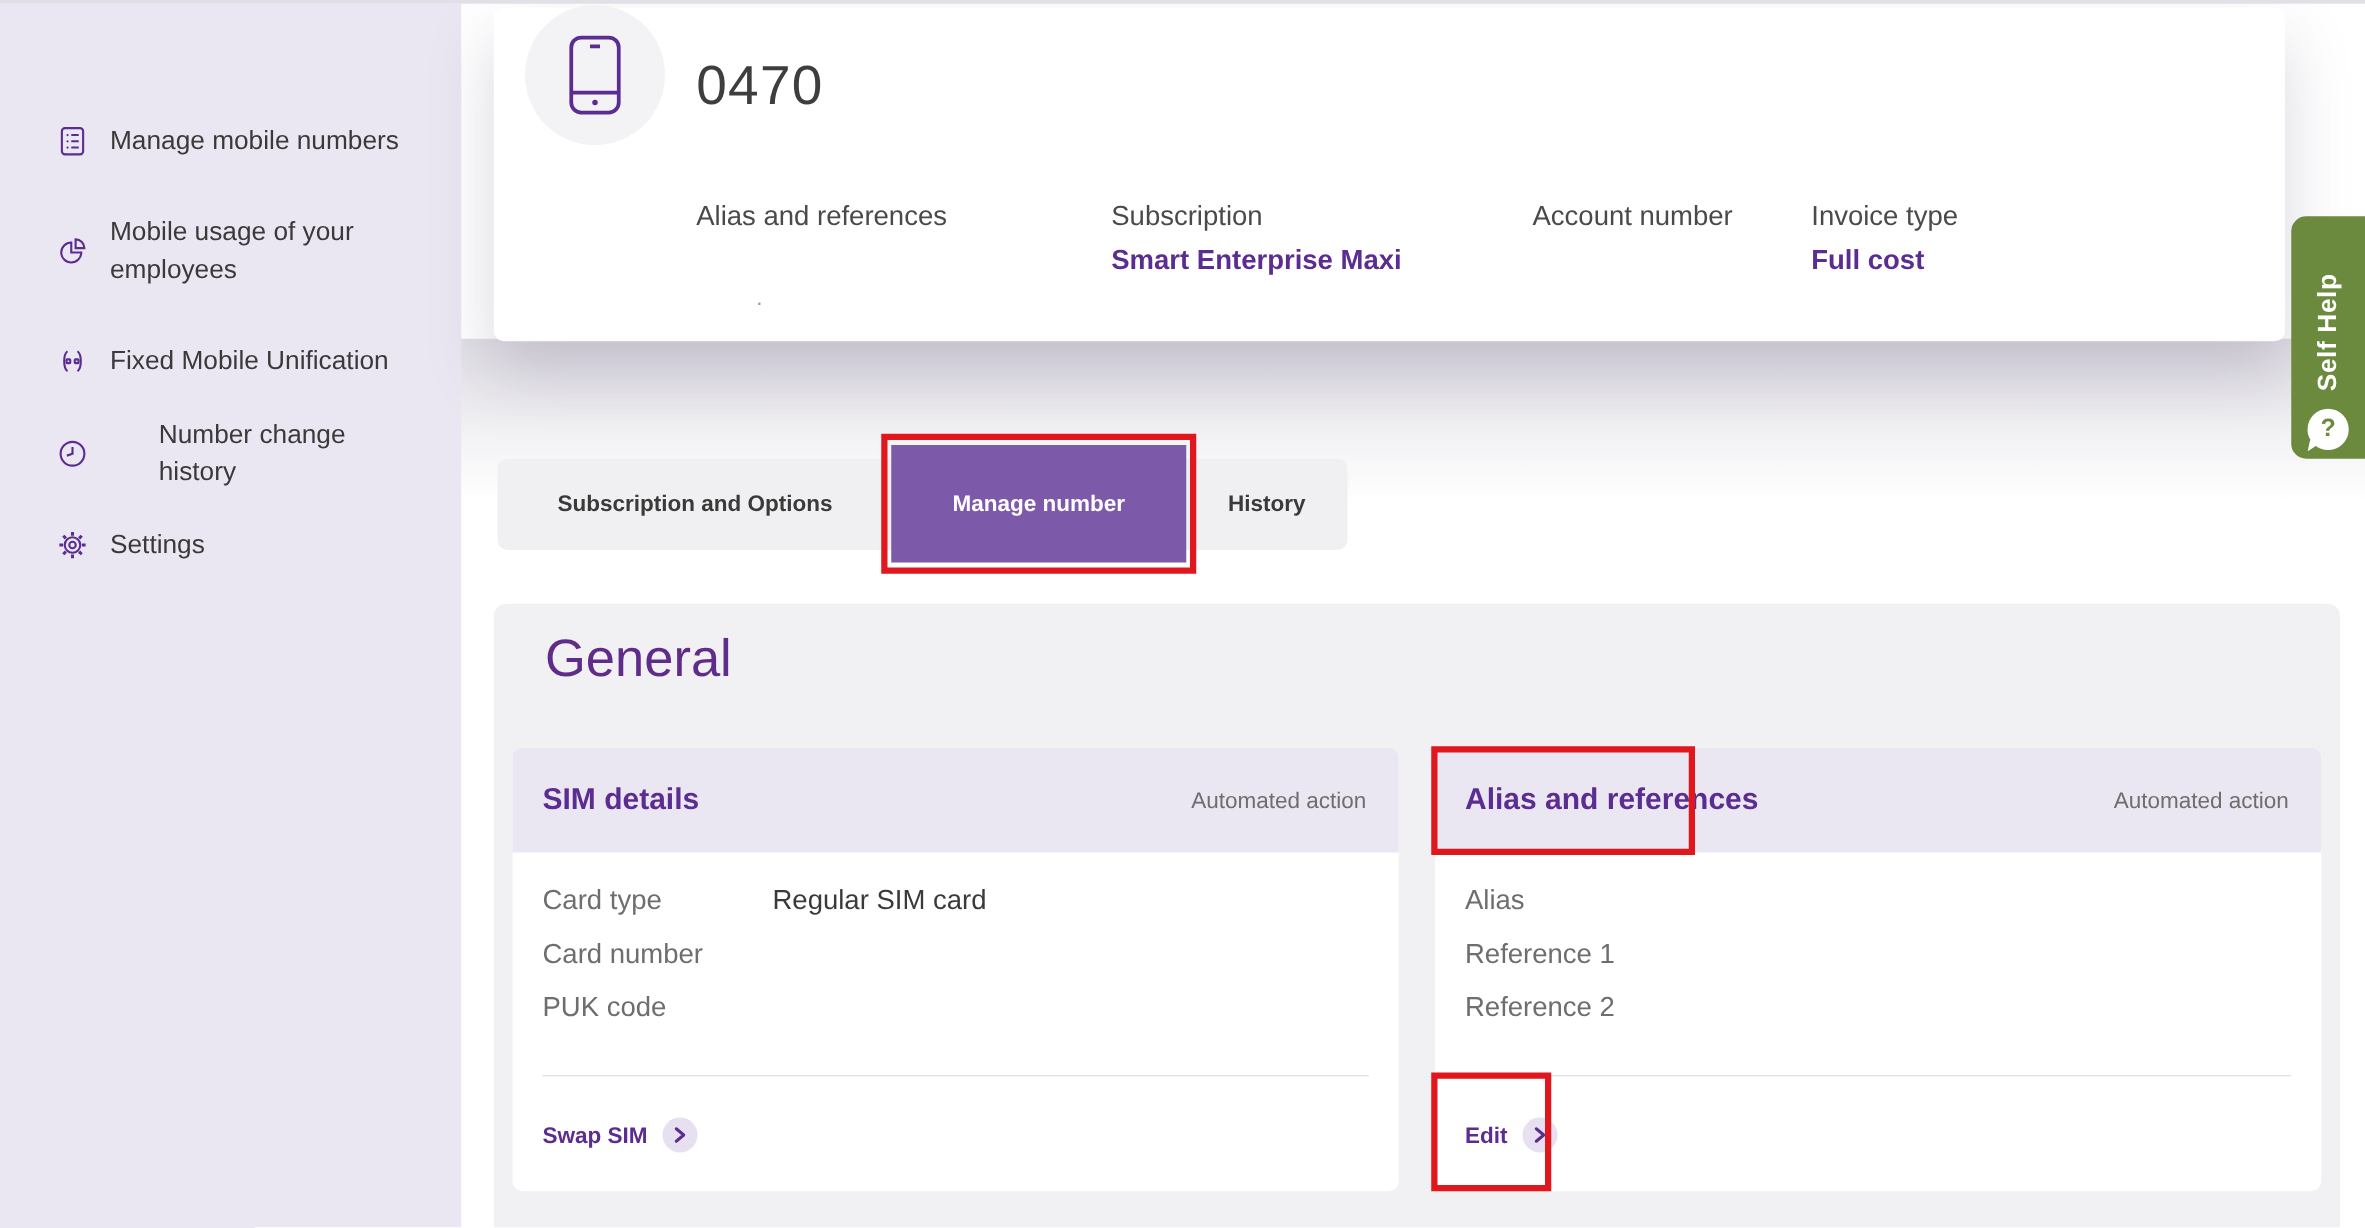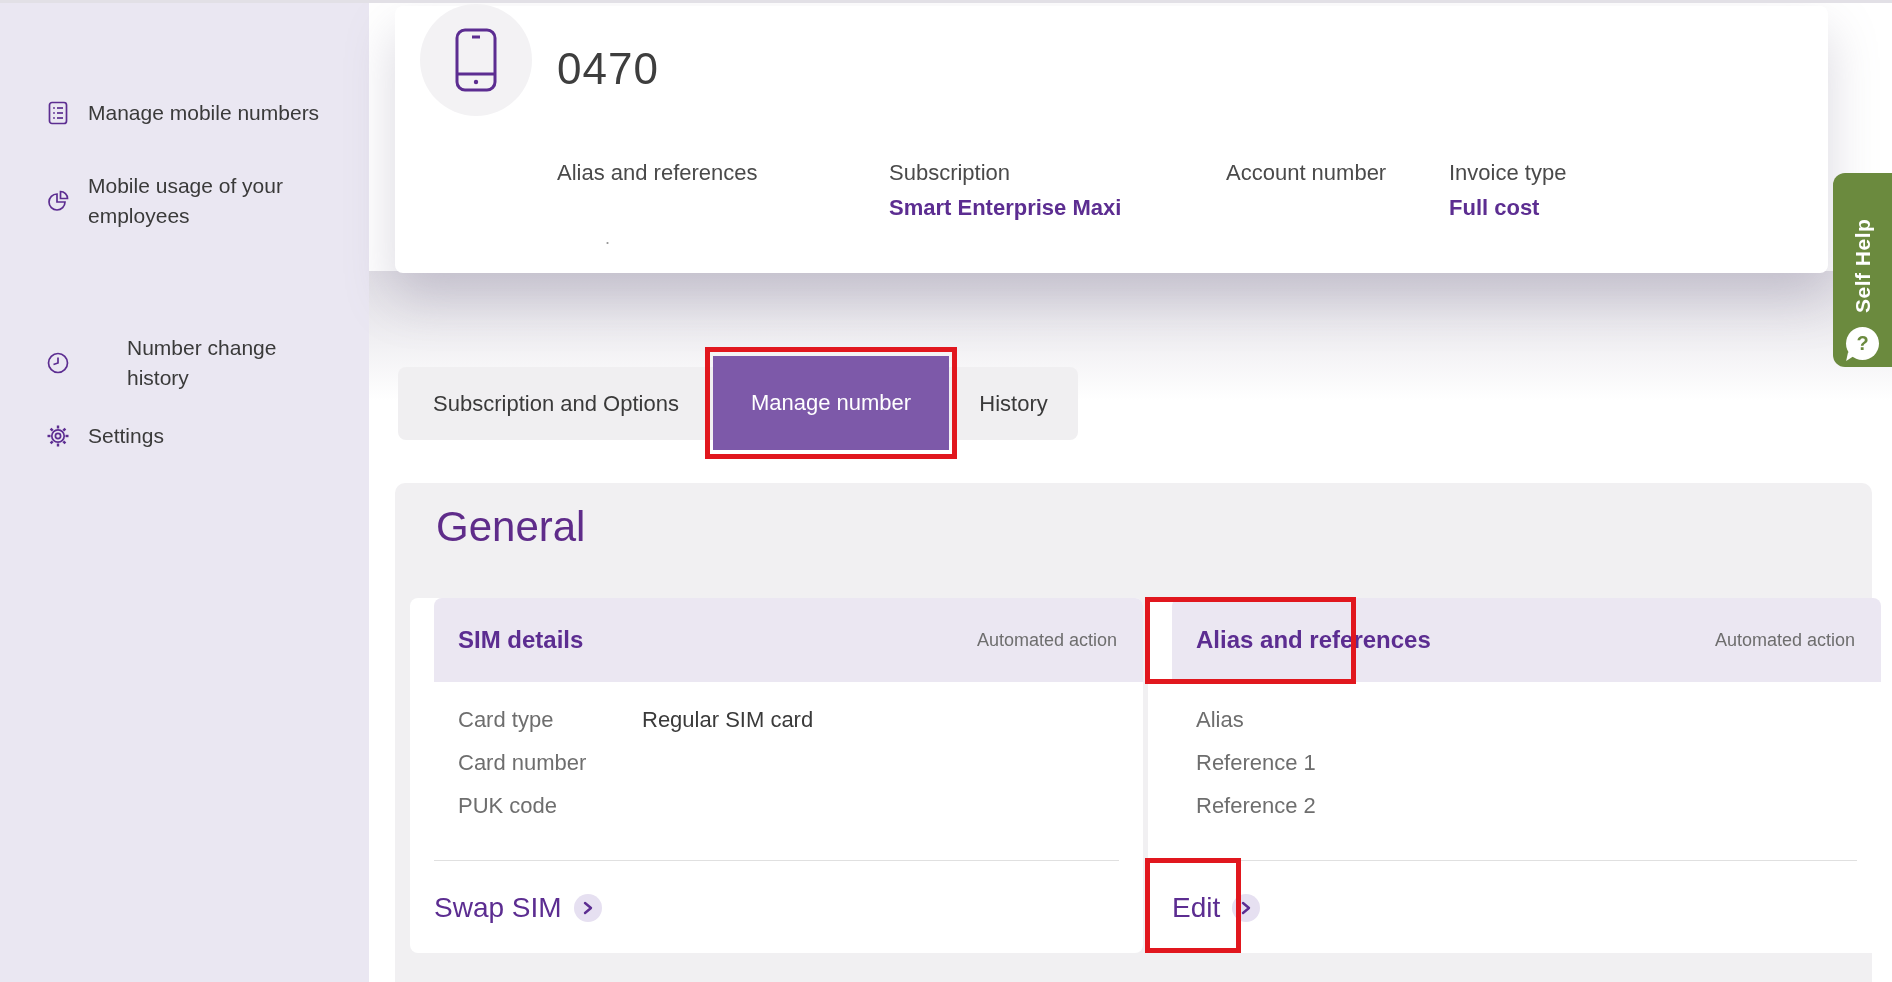--- a/index.html
+++ b/index.html
@@ -21,47 +21,47 @@
   .avatar{position:absolute;left:25px;top:-2px;width:112px;height:112px;border-radius:50%;
     background:#f3f2f4;display:flex;align-items:center;justify-content:center;}
   .msisdn{position:absolute;left:162px;top:38px;font-size:44px;color:#3e3e3e;letter-spacing:1px;text-align:center;}
   .hfield{position:absolute;top:154px;}
   .hfield .flabel{font-size:22px;color:#4a4a4a;}
   .hfield .fvalue{margin-top:9px;font-size:22px;font-weight:bold;color:#5c2d91;min-height:26px;}
 
   
   .tabbar{position:absolute;left:398px;top:367px;width:680px;height:73px;background:#f0eff1;border-radius:8px;}
   .tab{position:absolute;display:flex;align-items:center;justify-content:center;
-    font-size:22px;font-weight:normal;color:#3a3a3a;cursor:pointer;}
+    font-size:18px;font-weight:bold;color:#3a3a3a;cursor:pointer;}
   .tab.t1{left:398px;top:367px;width:316px;height:73px;}
   .tab.t3{left:949px;top:367px;width:129px;height:73px;}
   .tab.active{left:713px;top:356px;width:236px;height:94px;background:#7d59a9;color:#ffffff;z-index:2;}
   .annot{position:absolute;border:5px solid #e1171e;box-sizing:border-box;z-index:6;pointer-events:none;}
   .annot.a-tab{left:705px;top:347px;width:252px;height:112px;}
   .annot.a-title{left:1145px;top:597px;width:211px;height:87px;}
   .annot.a-edit{left:1145px;top:858px;width:96px;height:95px;}
 
   
   .gray-section{position:absolute;left:395px;top:483px;width:1477px;height:499px;background:#f1f0f2;border-radius:10px 10px 0 0;}
   .general-title{position:absolute;left:420px;top:503px;font-size:42px;font-weight:300;color:#5f2c8a;margin-left:16px;}
 
   
-  .card{position:absolute;top:598px;width:709px;height:355px;background:#ffffff;border-radius:8px;padding-left:24px;}
+  .card{position:absolute;top:598px;width:709px;height:355px;background:#ffffff;border-radius:8px;}
   .card.cA{left:410px;}
   .card.cB{left:1148px;}
   .card-head{height:84px;background:#ebe7f2;border-radius:8px 8px 0 0;display:flex;align-items:center;}
   .card-head .ctitle{margin-left:24px;font-size:24px;font-weight:bold;color:#5c2d91;}
   .card-head .cbadge{margin-left:auto;margin-right:26px;font-size:18px;color:#6e6e6e;}
   .card-body{position:relative;padding-top:16px;}
   .crow{display:flex;align-items:center;height:43px;padding-left:24px;}
   .crow .rlabel{width:184px;font-size:22px;color:#6e6e6e;}
   .crow .rvalue{font-size:22px;color:#3a3a3a;}
   .cdivider{position:absolute;left:24px;right:24px;top:262px;height:1px;background:#e0e0e0;}
   .caction{position:absolute;left:24px;top:292px;height:36px;display:flex;align-items:center;cursor:pointer;}
-  .caction .atext{font-size:28px;font-weight:normal;color:#5c2d91;margin-right:12px;}
+  .caction .atext{font-size:18px;font-weight:bold;color:#5c2d91;margin-right:12px;}
   .circle-btn{width:28px;height:28px;border-radius:50%;background:#e6e0f1;display:flex;align-items:center;justify-content:center;}
 
   
   .self-help{position:absolute;left:1833px;top:173px;width:59px;height:194px;background:#6b8a3e;
     border-radius:12px 0 0 12px;display:flex;flex-direction:column;align-items:center;cursor:pointer;}
   .sh-label{margin-top:34px;writing-mode:vertical-rl;transform:rotate(180deg);
     font-size:21px;font-weight:bold;color:#ffffff;letter-spacing:0.5px;height:118px;text-align:center;}
   .sh-bubble{position:relative;margin-top:2px;width:33px;height:33px;border-radius:50%;background:#ffffff;
     display:flex;align-items:center;justify-content:center;font-size:20px;font-weight:bold;color:#6b8a3e;}
   .sh-bubble:after{content:"";position:absolute;left:1px;bottom:-2px;width:0;height:0;
@@ -93,20 +93,31 @@
     <div class="side-item" style="top:168px;height:60px;">
       <span class="icn">
         <svg width="26" height="26" viewBox="0 0 26 26" fill="none" stroke="#5c2d91" stroke-width="1.7">
           <path d="M12 6 A 8 8 0 1 0 20 14 L 12 14 Z"></path>
           <path d="M15.5 3.5 A 7 7 0 0 1 22.5 10.5 L 15.5 10.5 Z"></path>
         </svg>
       </span>
       <span class="lbl" style="width:230px;">Mobile usage of your employees</span>
     </div>
 
+    <div class="side-item" style="top:271px;height:30px;">
+      <span class="icn">
+        <svg width="26" height="26" viewBox="0 0 26 26" fill="none" stroke="#5c2d91" stroke-width="1.7">
+          <path d="M9 5 C 5.5 7.5 5.5 18.5 9 21"></path>
+          <rect x="8.2" y="11.5" width="3" height="3" rx="0.6"></rect>
+          <path d="M17 5 C 20.5 7.5 20.5 18.5 17 21"></path>
+          <rect x="14.8" y="11.5" width="3" height="3" rx="0.6"></rect>
+        </svg>
+      </span>
+      <span class="lbl">Fixed Mobile Unification</span>
+    </div>
 
     <div class="side-item" style="top:345px;height:30px;gap:39px;">
       <span class="icn">
         <svg width="26" height="26" viewBox="0 0 26 26" fill="none" stroke="#5c2d91" stroke-width="1.7">
           <circle cx="13" cy="13" r="9.5"></circle>
           <polyline points="13,7.5 13,13 8.5,14.5"></polyline>
         </svg>
       </span>
       <span class="lbl">Number change history</span>
     </div>

